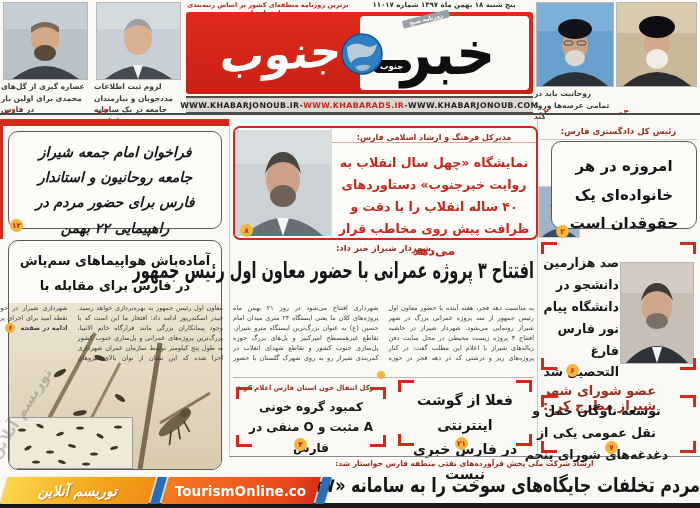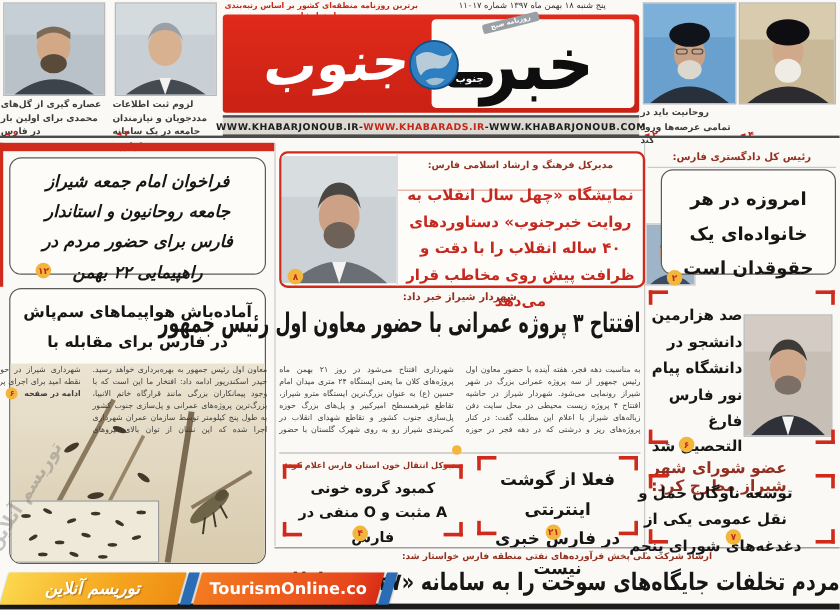--- a/index.html
+++ b/index.html
@@ -59,21 +59,21 @@
   .headrule{position:absolute;left:0;top:113px;width:700px;height:2px;background:#4a4a4a;}
   .redtopbar{position:absolute;left:0;top:119px;width:229px;height:7px;background:#cf2a1c;}
   .redsidebar{position:absolute;left:0;top:119px;width:3px;height:120px;background:#cf2a1c;}
 </style>
 </head>
 <body>
 
 <div class="page">
 
   <div class="abs" style="left:180px;top:1px;width:176px;font-size:6.5px;font-weight:bold;color:#c3271b;text-align:center;">برترین روزنامه منطقه‌ای کشور بر اساس رتبه‌بندی وزارت ارشاد</div>
-  <div class="abs" style="left:356px;top:1px;width:176px;font-size:7px;font-weight:normal;color:#333;text-align:center;">پنج شنبه ۱۸ بهمن ماه ۱۳۹۷    شماره ۱۱۰۱۷</div>
+  <div class="abs" style="left:356px;top:1px;width:176px;font-size:7px;font-weight:bold;color:#333;text-align:center;">پنج شنبه ۱۸ بهمن ماه ۱۳۹۷    شماره ۱۱۰۱۷</div>
 
   <div class="masthead-red"></div>
   <div class="jonoub-big">جنوب</div>
   <div class="khabar-panel"></div>
   <div class="khabar-big">خبر</div>
   <div class="badge">جنوب</div>
   <div class="ribbon">روزنامه صبح</div>
   <div class="abs" style="left:341px;top:33px;width:42px;height:42px;z-index:4;">
     <svg viewBox="0 0 42 42">
         <circle cx="21" cy="21" r="20" fill="#2e7fc2" stroke="#16508a" stroke-width="1.5"></circle>
@@ -154,21 +154,21 @@
 
   <div class="headrule"></div>
   <div class="redtopbar"></div>
   <div class="redsidebar"></div>
   <div class="vrule" style="left:229px;top:119px;height:336px;"></div>
   <div class="vrule" style="left:537px;top:119px;height:336px;"></div>
 
   <div class="roundbox" style="left:8px;top:131px;width:212px;height:96px;font-style:italic;">
     <div class="hl" style="font-size:14px;line-height:1.8;padding:8px 10px;">فراخوان امام جمعه شیراز جامعه روحانیون و استاندار فارس برای حضور مردم در راهپیمایی ۲۲ بهمن</div>
   </div>
-  <div class="circle" style="left:30px;top:219px;">۱۲</div>
+  <div class="circle" style="left:10px;top:219px;">۱۲</div>
 
   <div class="roundbox" style="left:8px;top:240px;width:212px;height:228px;overflow:hidden;">
     <div class="hl" style="font-size:13px;line-height:1.9;padding:8px 8px 4px;">آماده‌باش هواپیماهای سم‌پاش در فارس برای مقابله با ملخ‌های صحرایی</div>
     <div style="position:absolute;left:0;top:62px;width:100%;height:166px;background:linear-gradient(#ece4d2,#d8cbae);">
       <svg viewBox="0 0 210 166" style="width:100%;height:100%;">
         <path d="M15 160 L85 30" stroke="#8a795e" stroke-width="4" fill="none"></path>
         <path d="M55 166 L110 60" stroke="#97856a" stroke-width="3" fill="none"></path>
         <path d="M130 166 L150 40" stroke="#7c6b52" stroke-width="5" fill="none"></path>
         <path d="M150 120 L200 90" stroke="#8a795e" stroke-width="3" fill="none"></path>
         <g fill="#42392a">
@@ -202,21 +202,21 @@
             <ellipse cx="52" cy="44" rx="4" ry="1.6" transform="rotate(20 52 44)"></ellipse>
               <ellipse cx="76" cy="46" rx="4" ry="1.6"></ellipse>
           </g>
         </svg>
       </div>
     </div>
   </div>
 
   <div class="redbox" style="left:233px;top:126px;width:301px;height:110px;">
     <div style="flex:1;position:relative;">
-      <div class="kicker" style="left:0;top:5px;width:100%;border-bottom:1px solid #e0a9a0;padding-bottom:16px;">مدیرکل فرهنگ و ارشاد اسلامی فارس:</div>
+      <div class="kicker" style="left:0;top:5px;width:100%;border-bottom:1px solid #e0a9a0;padding-bottom:0;">مدیرکل فرهنگ و ارشاد اسلامی فارس:</div>
       <div class="hl" style="position:absolute;left:4px;top:24px;width:calc(100% - 8px);color:#c5281f;font-size:12.5px;line-height:1.75;">نمایشگاه «چهل سال انقلاب به روایت خبرجنوب» دستاوردهای ۴۰ ساله انقلاب را با دقت و ظرافت پیش روی مخاطب قرار می‌دهد</div>
     </div>
     <div style="width:96px;border-right:1px solid #ddd;">
       <svg viewBox="0 0 96 106" style="width:100%;height:100%;">
           <rect width="96" height="106" fill="#ccd1d5"></rect>
         <rect width="96" height="34" fill="#d8dde0"></rect>
           <path d="M8 106 Q48 70 88 106 Z" fill="#6a6f75"></path>
         <path d="M42 88 L48 106 L54 88 Z" fill="#f4f4f4"></path>
           <ellipse cx="48" cy="50" rx="17" ry="20" fill="#cda186"></ellipse>
         <ellipse cx="48" cy="66" rx="13" ry="11" fill="#6e6258"></ellipse>

